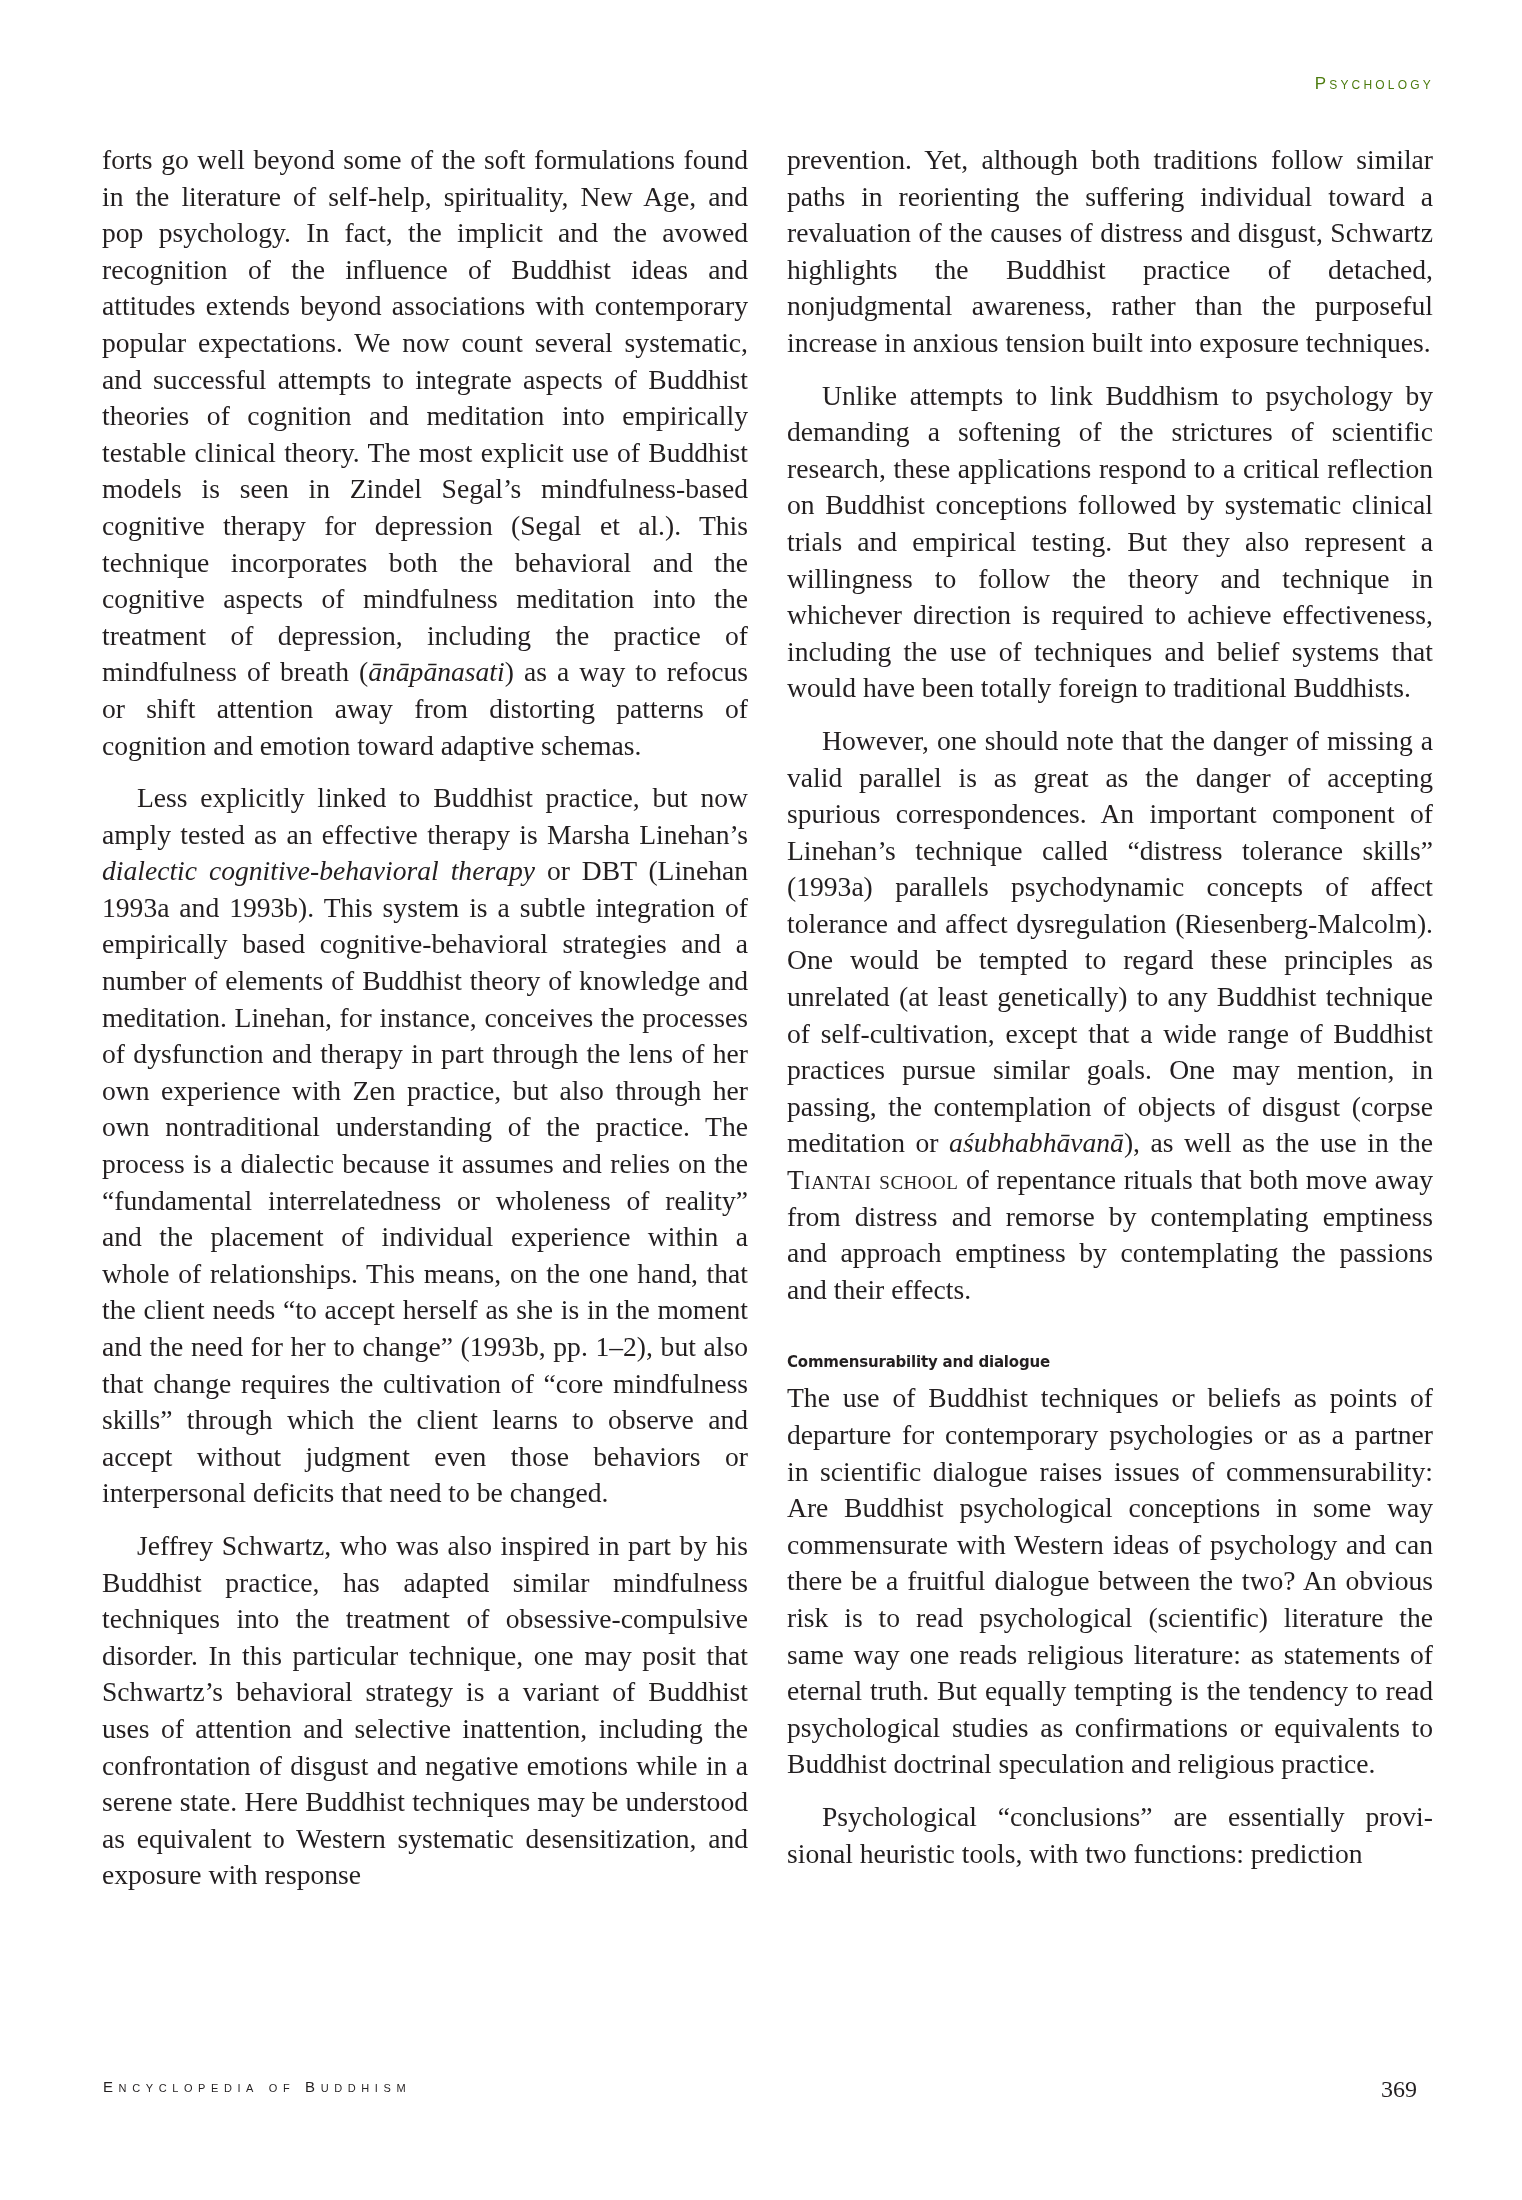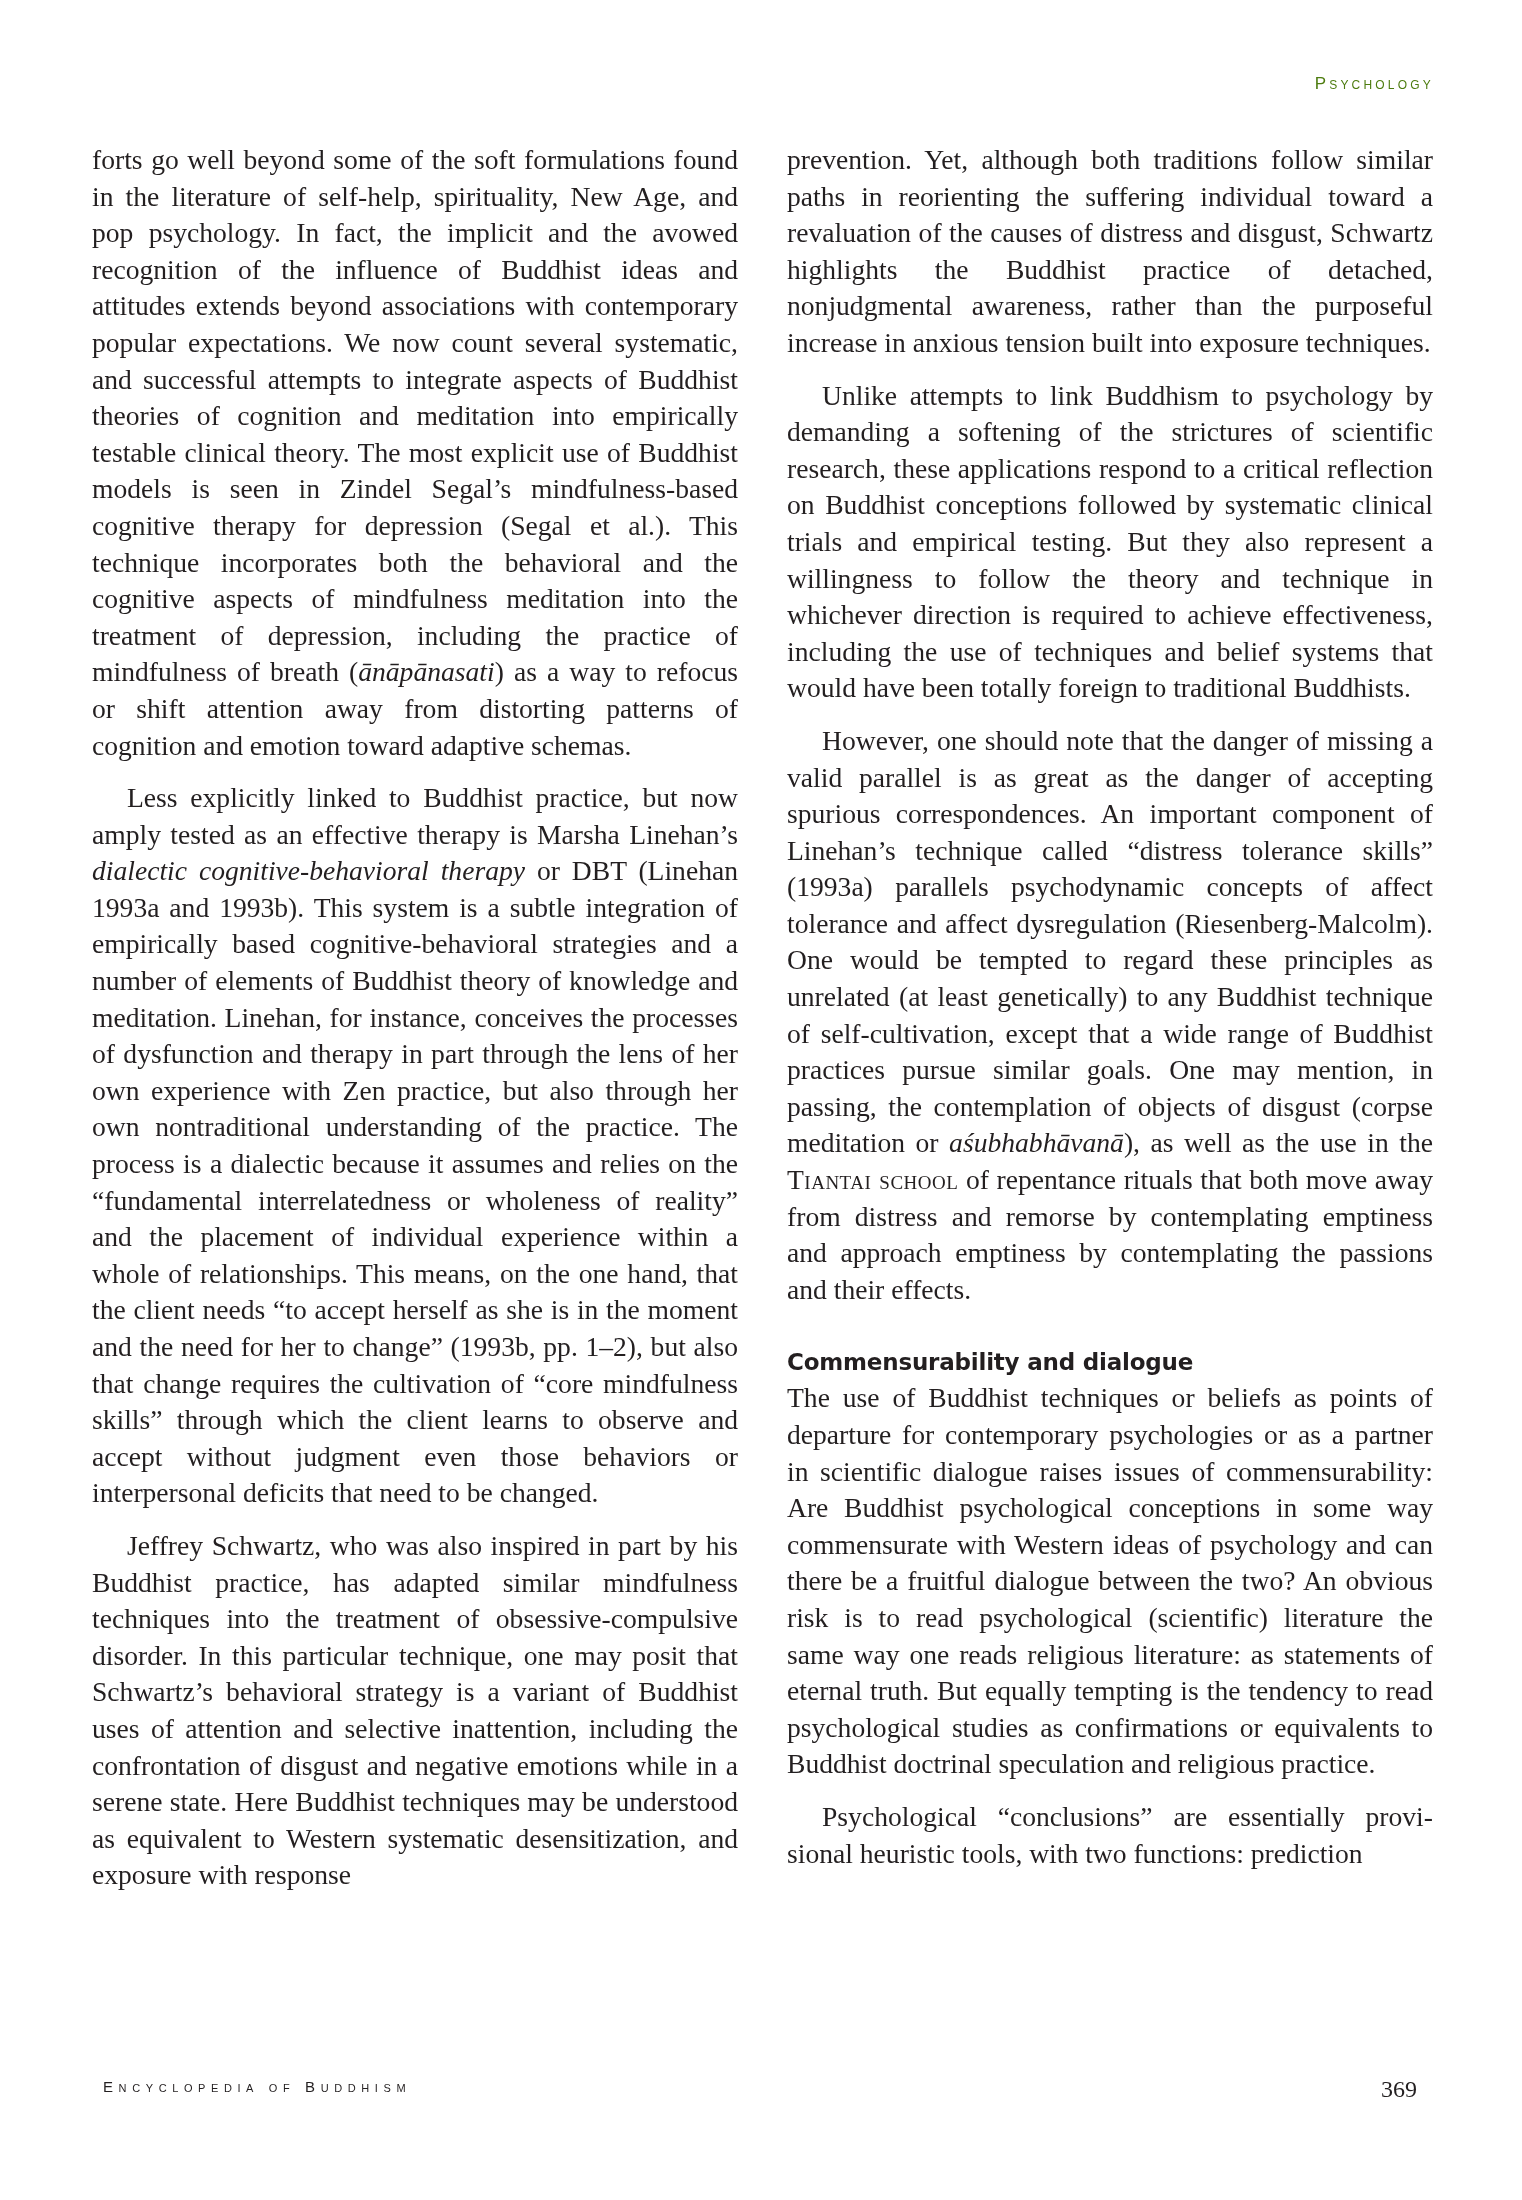--- a/index.html
+++ b/index.html
@@ -27,34 +27,34 @@
     }
     .column {
       position: absolute;
       top: 142px;
       width: 646px;
       font-size: 27.6px;
       line-height: 36.6px;
       text-align: justify;
       hyphens: manual;
     }
-    .col-left { left: 92px; }
+    .col-left { left: 102px; }
     .col-right { left: 787px; }
     .column p {
       margin: 0 0 16px 0;
       text-indent: 0;
     }
     .column p.indent { text-indent: 35px; margin-top: 14px; }
     .column p.last-in-section { margin-bottom: 36px; }
     .column em { font-style: italic; }
     .smallcaps { font-variant: small-caps; letter-spacing: 0.5px; }
     .section-heading {
       font-family: "DejaVu Sans", "Liberation Sans", sans-serif;
       font-weight: bold;
-      font-size: 23px;
+      font-size: 15px;
       line-height: 36px;
       margin: 0 0 0 0;
       letter-spacing: -0.2px;
       text-align: left;
     }
     .footer-title {
       position: absolute;
       top: 2078px;
       left: 103px;
       font-family: "Liberation Sans", "DejaVu Sans", sans-serif;

